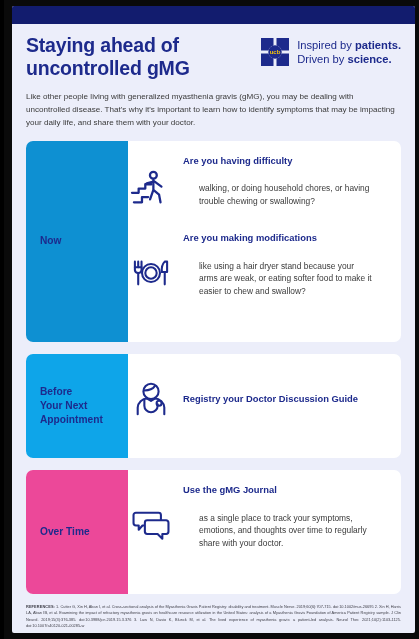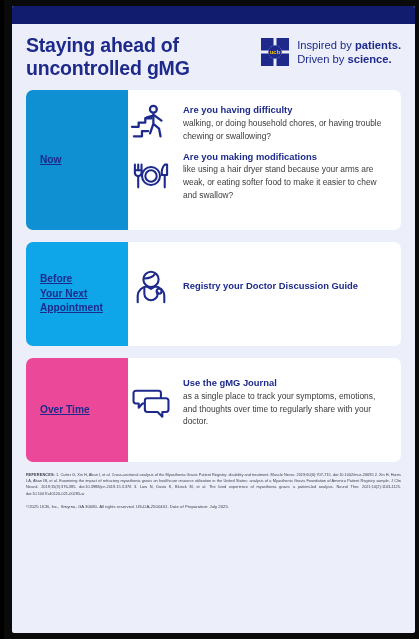--- a/index.html
+++ b/index.html
@@ -110,21 +110,20 @@
     align-items: center;
     padding: 0 0 0 14px;
     box-sizing: border-box;
   }
 
   .band-label {
     color: #1d2a8c;
     font-size: 10.2px;
     font-weight: bold;
     line-height: 1.38;
-    text-decoration: underline;
   }
 
   .card-body {
     flex: 1 1 auto;
     display: flex;
     flex-direction: column;
     justify-content: center;
     padding: 10px 12px 24px 0;
     box-sizing: border-box;
   }
@@ -151,21 +150,21 @@
     font-size: 9.4px;
     font-weight: bold;
     line-height: 1.25;
     margin: 0 0 1px 0;
   }
 
   .item-sub {
     color: #3a3a3a;
     font-size: 8.4px;
     line-height: 1.52;
-    margin: 0;
+    margin: 16px;
   }
 
   .footer {
     padding: 10px 14px 0 14px;
   }
 
   .refs {
     color: #40404a;
     font-size: 3.9px;
     line-height: 1.62;
@@ -206,20 +205,21 @@
             <circle cx="30" cy="30" r="13.5" fill="#1d2a8c"></circle>
             <text x="30" y="34.5" text-anchor="middle" font-family="Liberation Sans, sans-serif" font-size="12" font-weight="bold" fill="#f2c20a">ucb</text>
           </svg>
           <div class="logo-tagline">
             <div><span>Inspired by </span><b>patients.</b></div>
             <div><span>Driven by </span><b>science.</b></div>
           </div>
         </div>
       </div>
 
+      <p class="intro">Like other people living with generalized myasthenia gravis (gMG), you may be dealing with uncontrolled disease. That's why it's important to learn how to identify symptoms that may be impacting your daily life, and share them with your doctor.</p>
 
       <div class="cards">
 
         <div class="card">
           <div class="card-band" style="background:#0e90d2">
             <div class="band-label">Now</div>
           </div>
           <div class="card-body">
 
             <div class="item">

